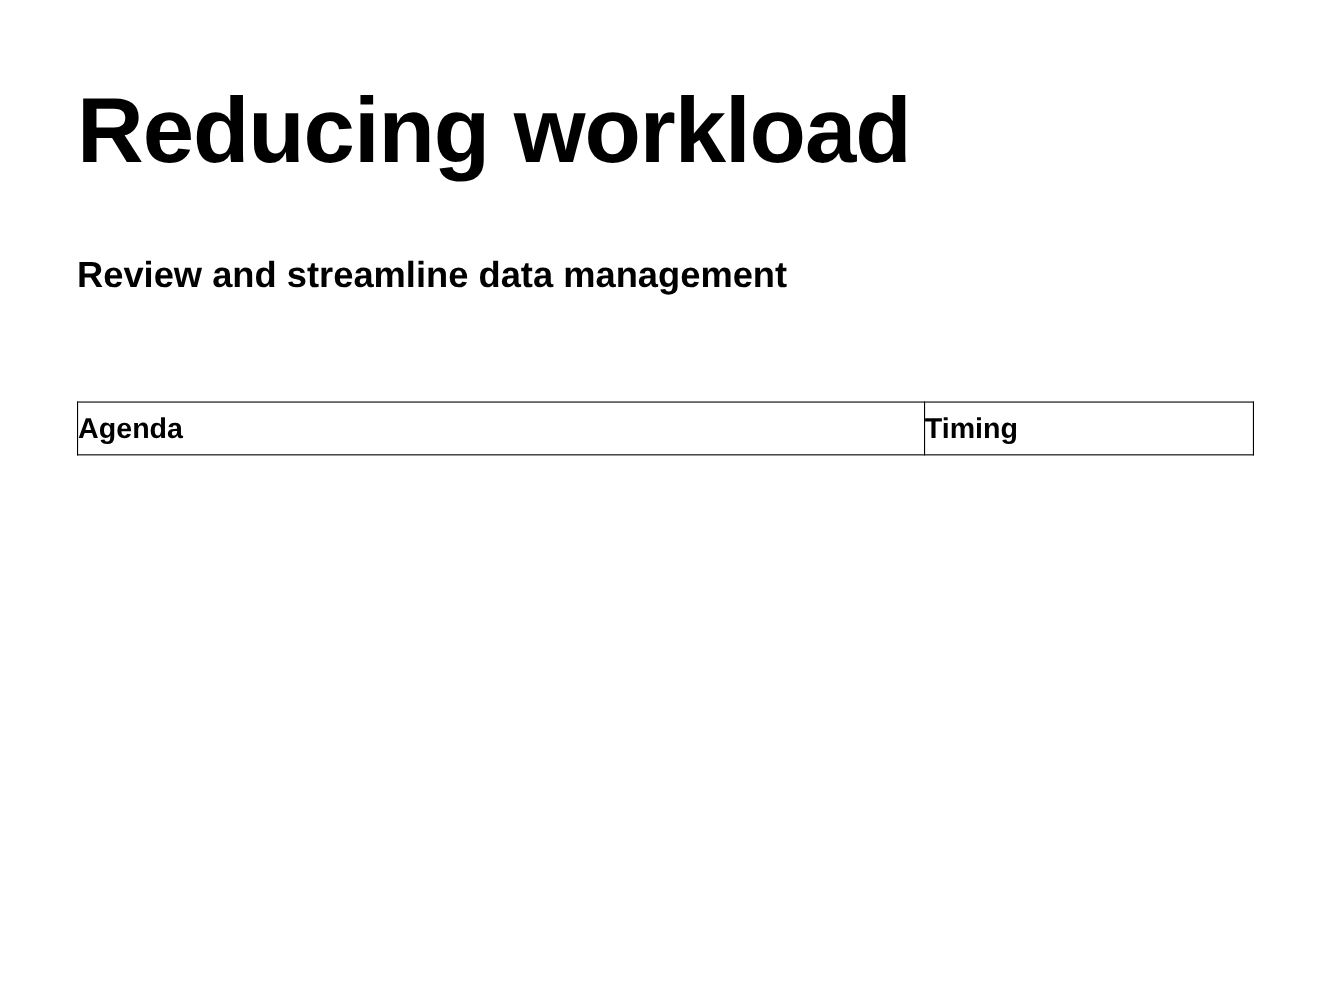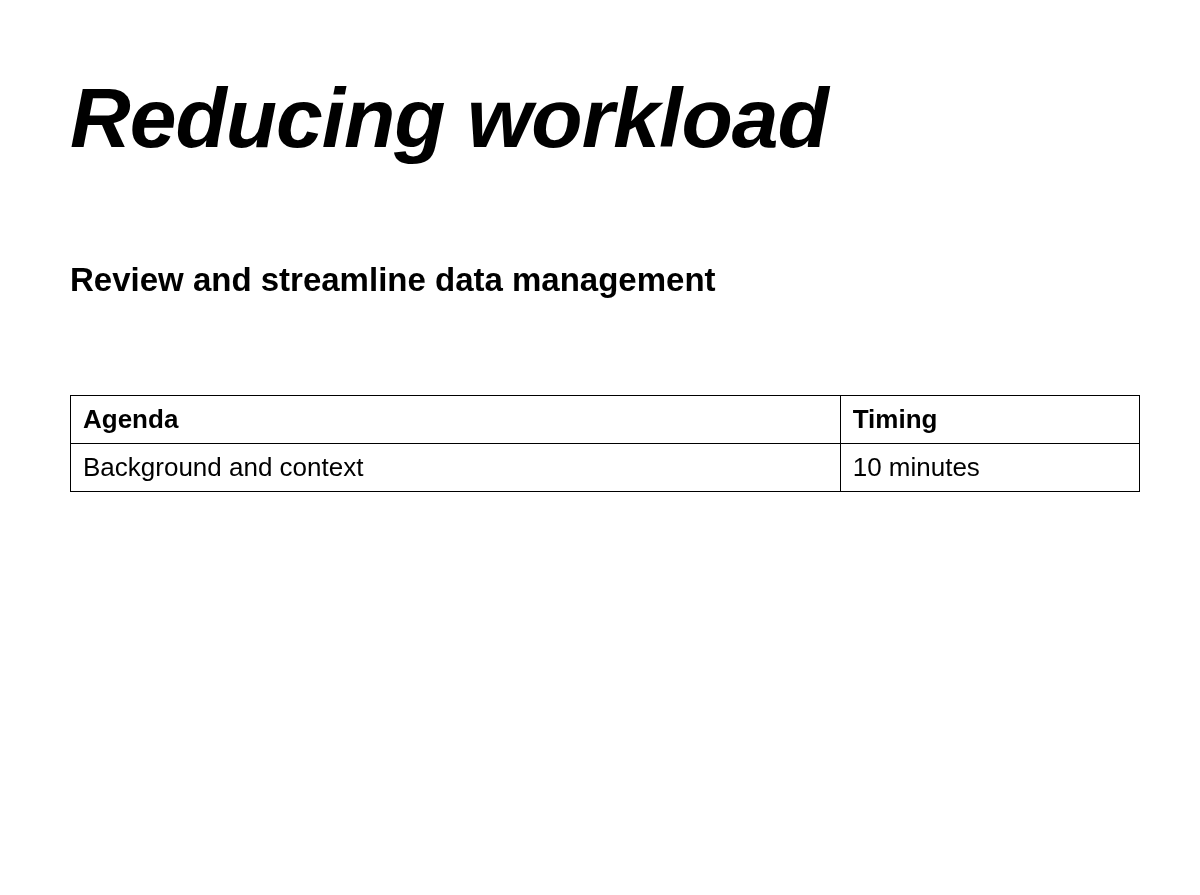--- a/index.html
+++ b/index.html
@@ -12,37 +12,36 @@
       height: 895px;
       background: #ffffff;
       font-family: -apple-system, BlinkMacSystemFont, "Segoe UI", Helvetica, Arial, sans-serif;
       color: #000000;
       padding: 70px 60px 60px 70px;
     }
     .title {
       font-size: 84px;
       font-weight: 700;
       letter-spacing: -1px;
-      margin-bottom: 94px;
-      font-style: italic;
+      margin-bottom: 64px;
     }
     .subtitle {
       font-size: 33px;
       font-weight: 700;
       margin-bottom: 96px;
     }
     .agenda-table {
       width: 100%;
       border-collapse: collapse;
     }
     .agenda-table th,
     .agenda-table td {
       border: 1px solid #000000;
       text-align: left;
-      padding: 8px 12px;
+      padding: 8px 0;
       font-size: 26px;
       vertical-align: middle;
     }
     .agenda-table th {
       font-weight: 700;
     }
     .agenda-table td {
       font-weight: 400;
     }
     .col-agenda {
@@ -60,18 +59,14 @@
 <h2 class="subtitle">Review and streamline data management</h2>
 
 <table class="agenda-table">
   <thead>
     <tr>
       <th class="col-agenda">Agenda</th>
       <th class="col-timing">Timing</th>
     </tr>
   </thead>
   <tbody>
-    <tr>
-      <td>Background and context</td>
-      <td>10 minutes</td>
-    </tr>
   </tbody>
 </table>
 
 </body></html>

